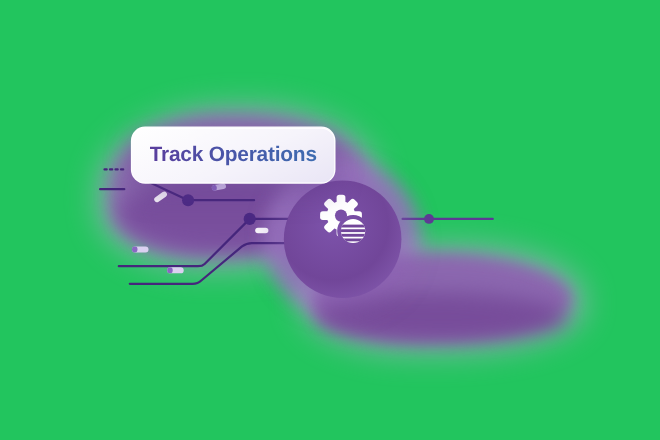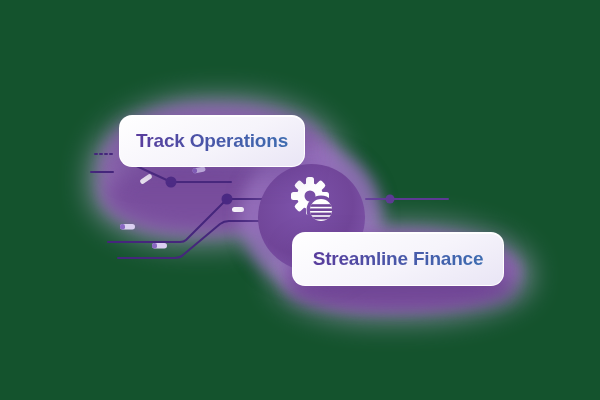--- a/index.html
+++ b/index.html
@@ -1,17 +1,17 @@
 <!DOCTYPE html>
 <html><head>
 <meta charset="utf-8">
 <style>
   html,body{margin:0;padding:0;background:#ffffff;}
   body{width:600px;height:400px;overflow:hidden;font-family:"Liberation Sans",sans-serif;}
-  .stage{position:relative;width:600px;height:400px;background:#14532d;overflow:hidden;}
+  .stage{position:relative;width:600px;height:400px;background:#22c55e;overflow:hidden;}
 
   
   .blob{position:absolute;pointer-events:none;}
   .blob-track-halo{left:88px;top:96px;width:256px;height:150px;background:#c1a9dd;opacity:.55;
     border-radius:52% 48% 58% 42% / 55% 48% 60% 40%;filter:blur(14px);}
   .blob-track{left:99px;top:104px;width:234px;height:130px;background:#8d63b0;opacity:.92;
     border-radius:48% 52% 60% 40% / 55% 45% 62% 38%;filter:blur(8px);}
   .blob-track-dark{left:108px;top:163px;width:214px;height:66px;background:#75499a;opacity:.8;
     border-radius:40% 60% 55% 45% / 50% 55% 45% 55%;filter:blur(9px);}
   .blob-circle{left:240px;top:146px;width:142px;height:142px;background:#9b77c0;opacity:.85;
@@ -126,17 +126,14 @@
           <rect x="50" y="52.8" width="26" height="2.6"></rect>
         </g>
       </g>
     </svg>
   </div>
 
   <div class="card card-track">
     <span class="card-label">Track Operations</span>
   </div>
 
-  <div class="card card-finance">
-    <span class="card-label">Streamline Finance</span>
-  </div>
 
 </div>
 
 </body></html>

